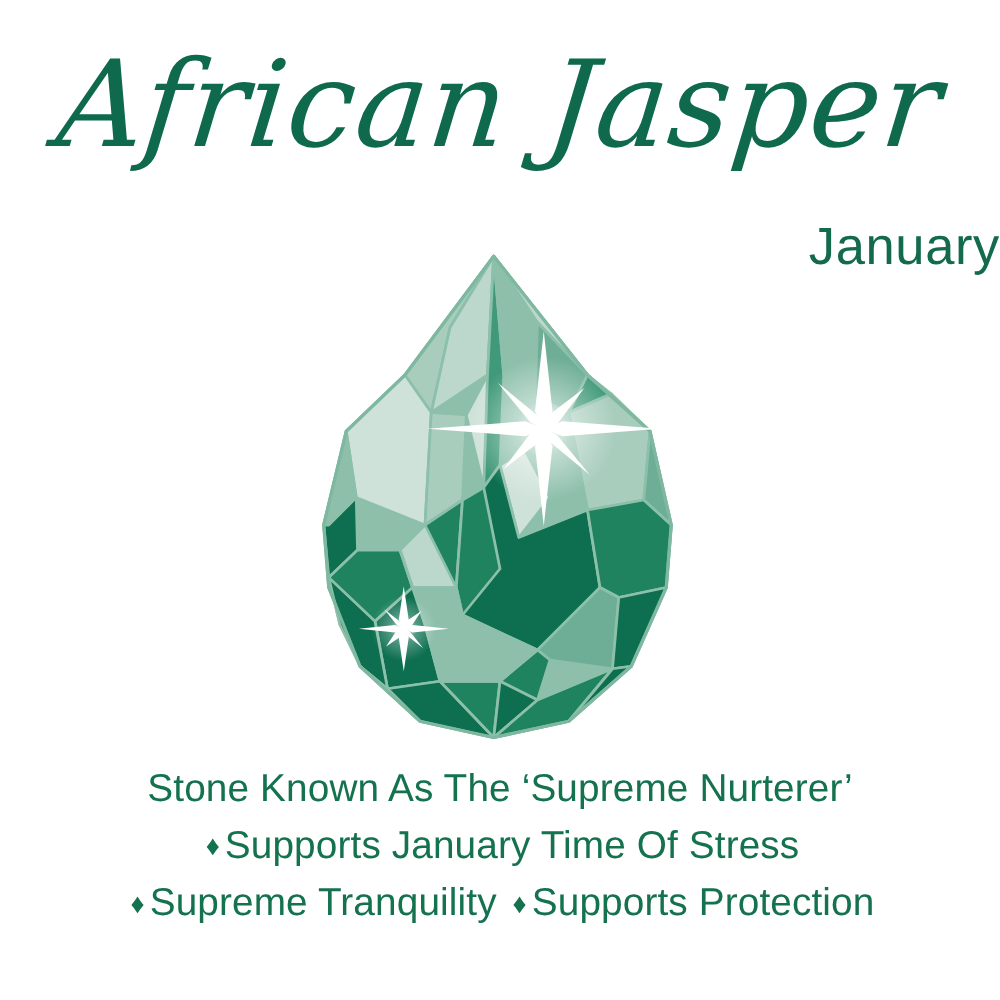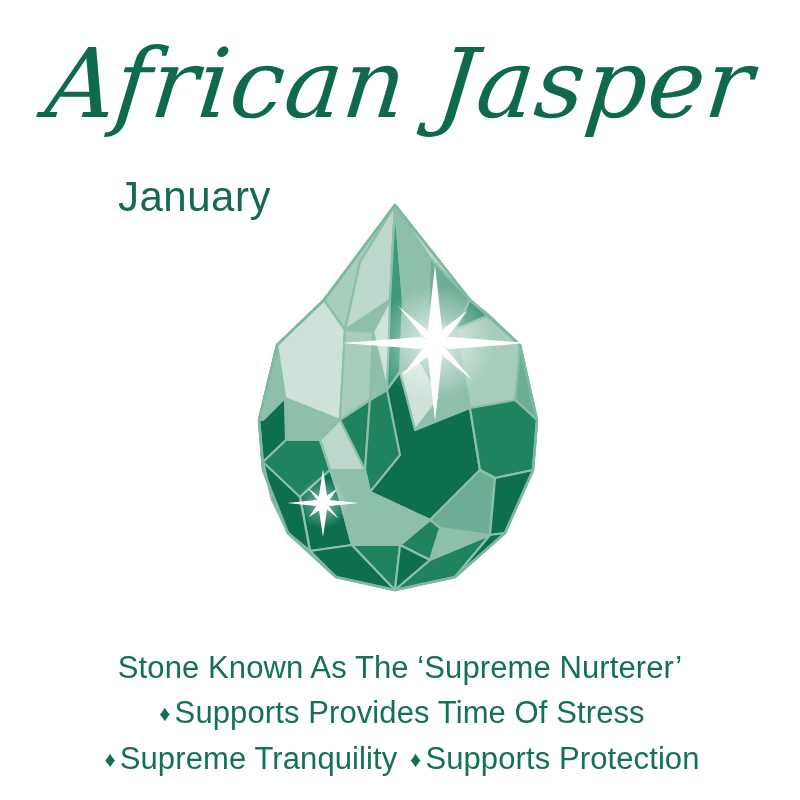--- a/index.html
+++ b/index.html
@@ -47,21 +47,21 @@
     letter-spacing: 1px;
     white-space: nowrap;
     transform: skewX(-6deg);
   }
 
   #month {
     position: absolute;
     left: 0;
     top: 176px;
     width: 800px;
-    text-align: left;
+    text-align: right;
     padding-left: 118px;
     box-sizing: border-box;
     color: #146a4e;
     font-family: "Liberation Sans", sans-serif;
     font-weight: 400;
     font-size: 42px;
     line-height: 1;
     letter-spacing: 0.5px;
   }
 
@@ -76,21 +76,20 @@
   }
   #gem-svg { display: block; }
 
   
   #benefits {
     position: absolute;
     left: 0;
     top: 608px;
     width: 800px;
     text-align: center;
-    margin-top: 37px;
   }
   .benefit-line {
     color: #14724f;
     font-family: "Liberation Sans", sans-serif;
     font-size: 31px;
     line-height: 45px;
     letter-spacing: 0.1px;
     white-space: nowrap;
   }
   .bullet {
@@ -231,17 +230,17 @@
         <polygon fill="#ffffff" transform="rotate(45)" points="0,20 3,5 0,0 -3,5"></polygon>
         <polygon fill="#ffffff" transform="rotate(45)" points="-22,0 -5,-2 0,0 -5,2"></polygon>
         <polygon fill="#ffffff" transform="rotate(45)" points="22,0 5,-2 0,0 5,2"></polygon>
         <circle r="3.4" fill="#ffffff"></circle>
       </g>
     </svg>
   </div>
 
   <div id="benefits">
       <div class="benefit-line"><span>Stone Known As The ‘Supreme Nurterer’</span></div>
-      <div class="benefit-line"><span class="bullet">♦</span><span>Supports Provides Time Of Stress</span></div>
+      <div class="benefit-line"><span class="bullet">♦</span><span>Supports January Time Of Stress</span></div>
       <div class="benefit-line"><span class="bullet">♦</span><span>Supreme Tranquility</span> <span class="bullet">♦</span><span>Supports Protection</span></div>
     </div>
 
 </div>
 
 </body></html>

